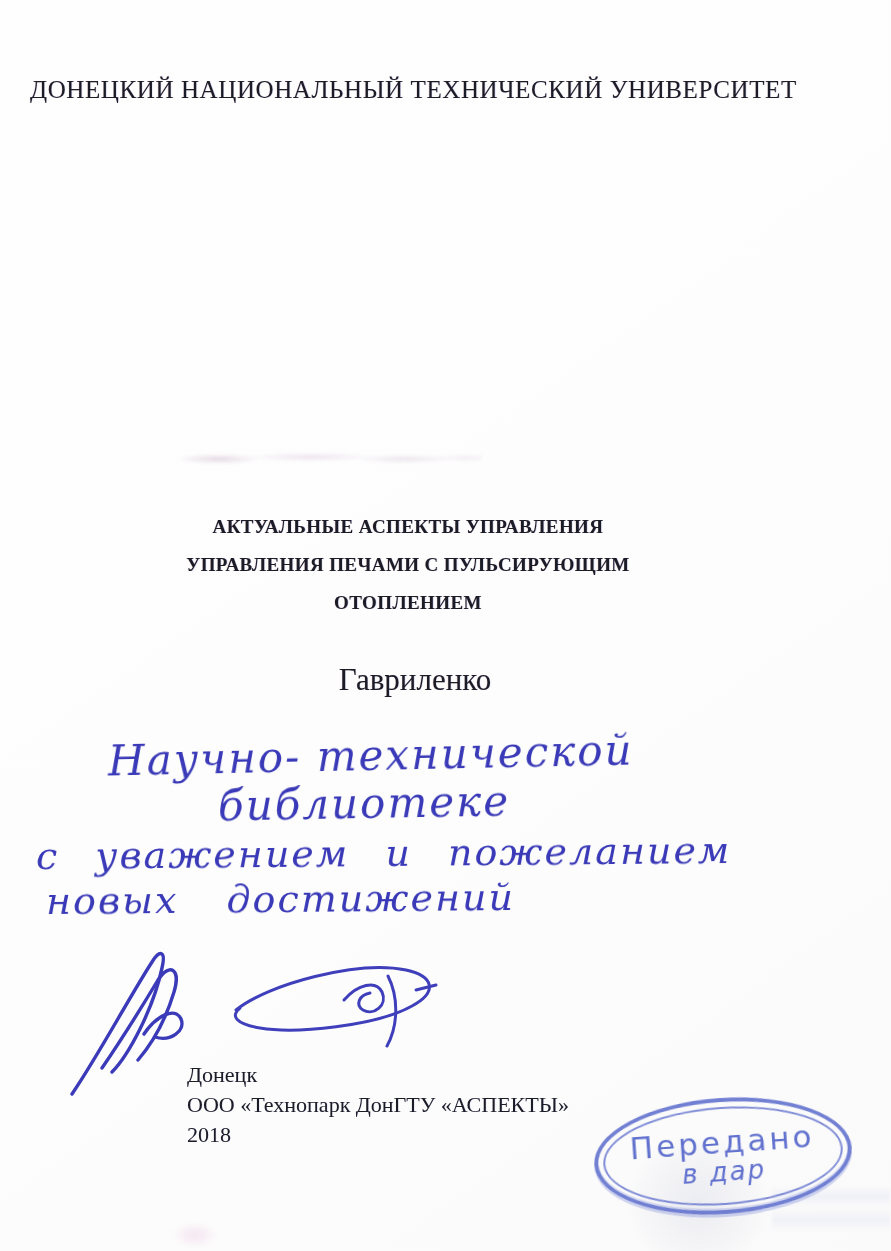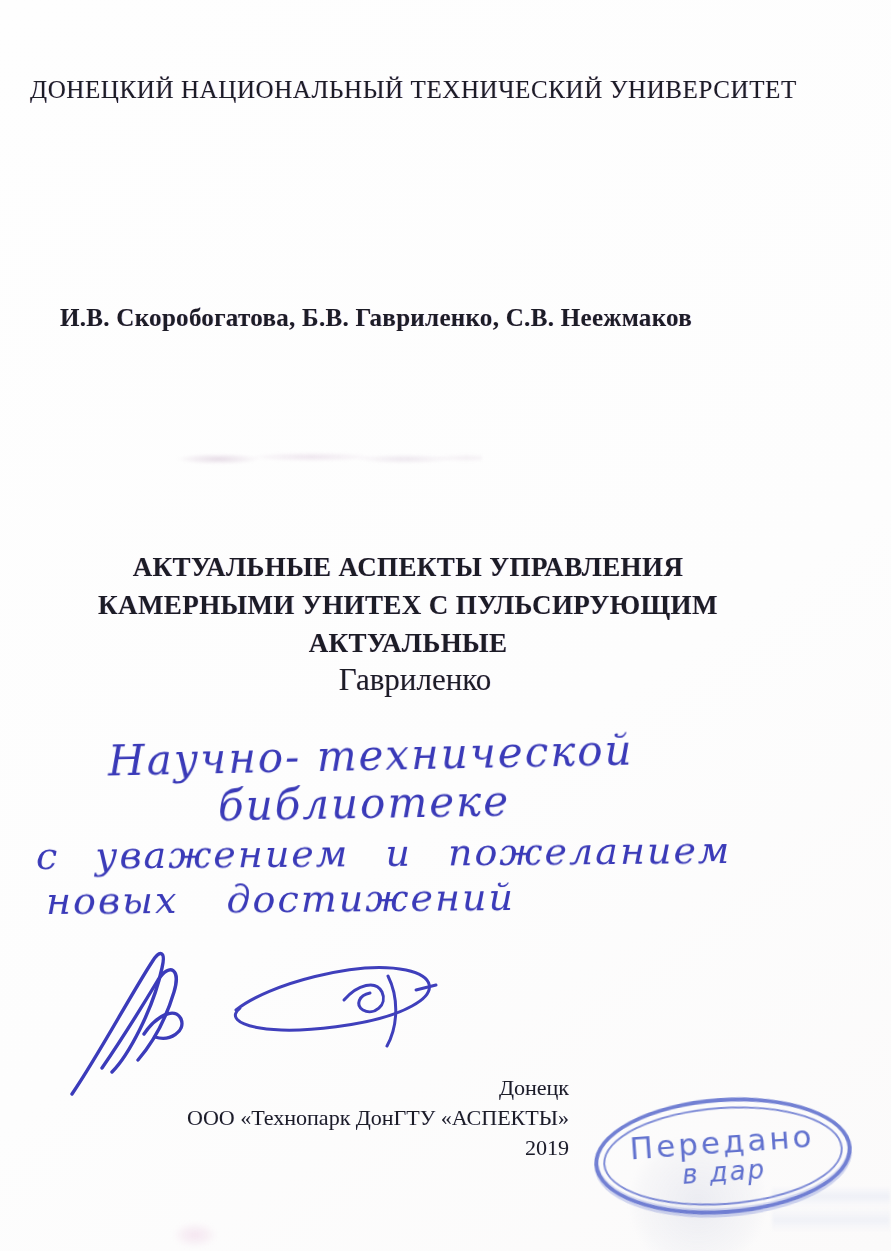--- a/index.html
+++ b/index.html
@@ -45,27 +45,26 @@
       radial-gradient(ellipse 70px 7px at 75% 55%, rgba(190,165,195,0.25), transparent 70%),
       radial-gradient(ellipse 50px 6px at 95% 50%, rgba(200,175,200,0.18), transparent 70%);
     filter: blur(1.2px);
   }
 
   .title {
     position: absolute;
     left: 408px; top: 508px;
     transform: translateX(-50%);
     text-align: center;
-    font-size: 27px;
+    font-size: 19px;
     font-weight: bold;
     line-height: 38px;
     letter-spacing: 0.4px;
     white-space: nowrap;
     text-shadow: 0.6px 0 rgba(40,40,200,0.18), -0.6px 0 rgba(200,40,40,0.12);
-    margin-top: 40px;
   }
 
   .subtitle {
     left: 415px; top: 662px;
     transform: translateX(-50%);
     font-size: 31px;
   }
 
   
   .hw {
@@ -81,26 +80,25 @@
   .hw2 { left: 218px; top: 779px; font-size: 42px; transform: rotate(-1deg); }
   .hw3 { left: 36px;  top: 831px; font-size: 38px; word-spacing: 22px; transform: rotate(-0.5deg); }
   .hw4 { left: 46px;  top: 877px; font-size: 38px; word-spacing: 34px; transform: rotate(-0.5deg); }
 
   .signatures { position: absolute; left: 58px; top: 938px; }
 
   .imprint {
     position: absolute;
     left: 378px; top: 1060px;
     transform: translateX(-50%);
-    text-align: right;
+    text-align: left;
     font-size: 22px;
     line-height: 30px;
     white-space: nowrap;
     text-shadow: 0.5px 0 rgba(40,40,200,0.15);
-    margin-top: 13px;
   }
 
   
   .ghost-emblem {
     position: absolute;
     left: 628px; top: 1140px;
     width: 140px; height: 125px;
     background: radial-gradient(circle at 50% 50%, rgba(140,150,190,0.14), rgba(160,170,200,0.05) 60%, transparent 75%);
     filter: blur(2px);
   }
@@ -146,28 +144,27 @@
   .stamp-line1 { font-size: 31px; letter-spacing: 3px; line-height: 32px; }
   .stamp-line2 { font-size: 26px; letter-spacing: 2px; line-height: 28px; font-style: italic; }
 </style>
 </head>
 <body>
 
 <div class="page">
 
   <div class="print university">ДОНЕЦКИЙ НАЦИОНАЛЬНЫЙ ТЕХНИЧЕСКИЙ УНИВЕРСИТЕТ</div>
 
-  <div class="print authors">И.В. Скоробогатова, Б.В. Гавриленко, С.В. Неежмаков</div>
 
   <div class="erased-smudge"></div>
 
   <div class="title">
     <div>АКТУАЛЬНЫЕ АСПЕКТЫ УПРАВЛЕНИЯ</div>
-    <div>КАМЕРНЫМИ УНИТЕХ С ПУЛЬСИРУЮЩИМ</div>
-    <div>АКТУАЛЬНЫЕ</div>
+    <div>УПРАВЛЕНИЯ ПЕЧАМИ С ПУЛЬСИРУЮЩИМ</div>
+    <div>ОТОПЛЕНИЕМ</div>
   </div>
 
   <div class="print subtitle">Гавриленко</div>
 
   <div class="hw hw1">Научно- технической</div>
   <div class="hw hw2">библиотеке</div>
   <div class="hw hw3">с уважением и пожеланием</div>
   <div class="hw hw4">новых достижений</div>
 
   <svg class="signatures" width="400" height="160" viewBox="0 0 400 160">
@@ -180,21 +177,21 @@
       <path d="M 178 72 C 210 46, 300 22, 348 32 C 376 38, 380 54, 354 68 C 318 88, 238 96, 202 90 C 178 86, 172 78, 182 70"></path>
       <path d="M 286 62 C 300 46, 318 42, 324 54 C 330 67, 316 78, 305 72 C 297 67, 301 57, 312 55"></path>
       <path d="M 330 38 C 341 60, 340 88, 329 108"></path>
       <path d="M 358 52 L 378 47"></path>
     </g>
   </svg>
 
   <div class="imprint">
     <div>Донецк</div>
     <div>ООО «Технопарк ДонГТУ «АСПЕКТЫ»</div>
-    <div>2019</div>
+    <div>2018</div>
   </div>
 
   <div class="ghost-emblem"></div>
   <div class="ghost-text"></div>
   <div class="pink-speck"></div>
 
   <div class="stamp">
     <div class="stamp-inner">
       <div class="stamp-line1">Передано</div>
       <div class="stamp-line2">в дар</div>

